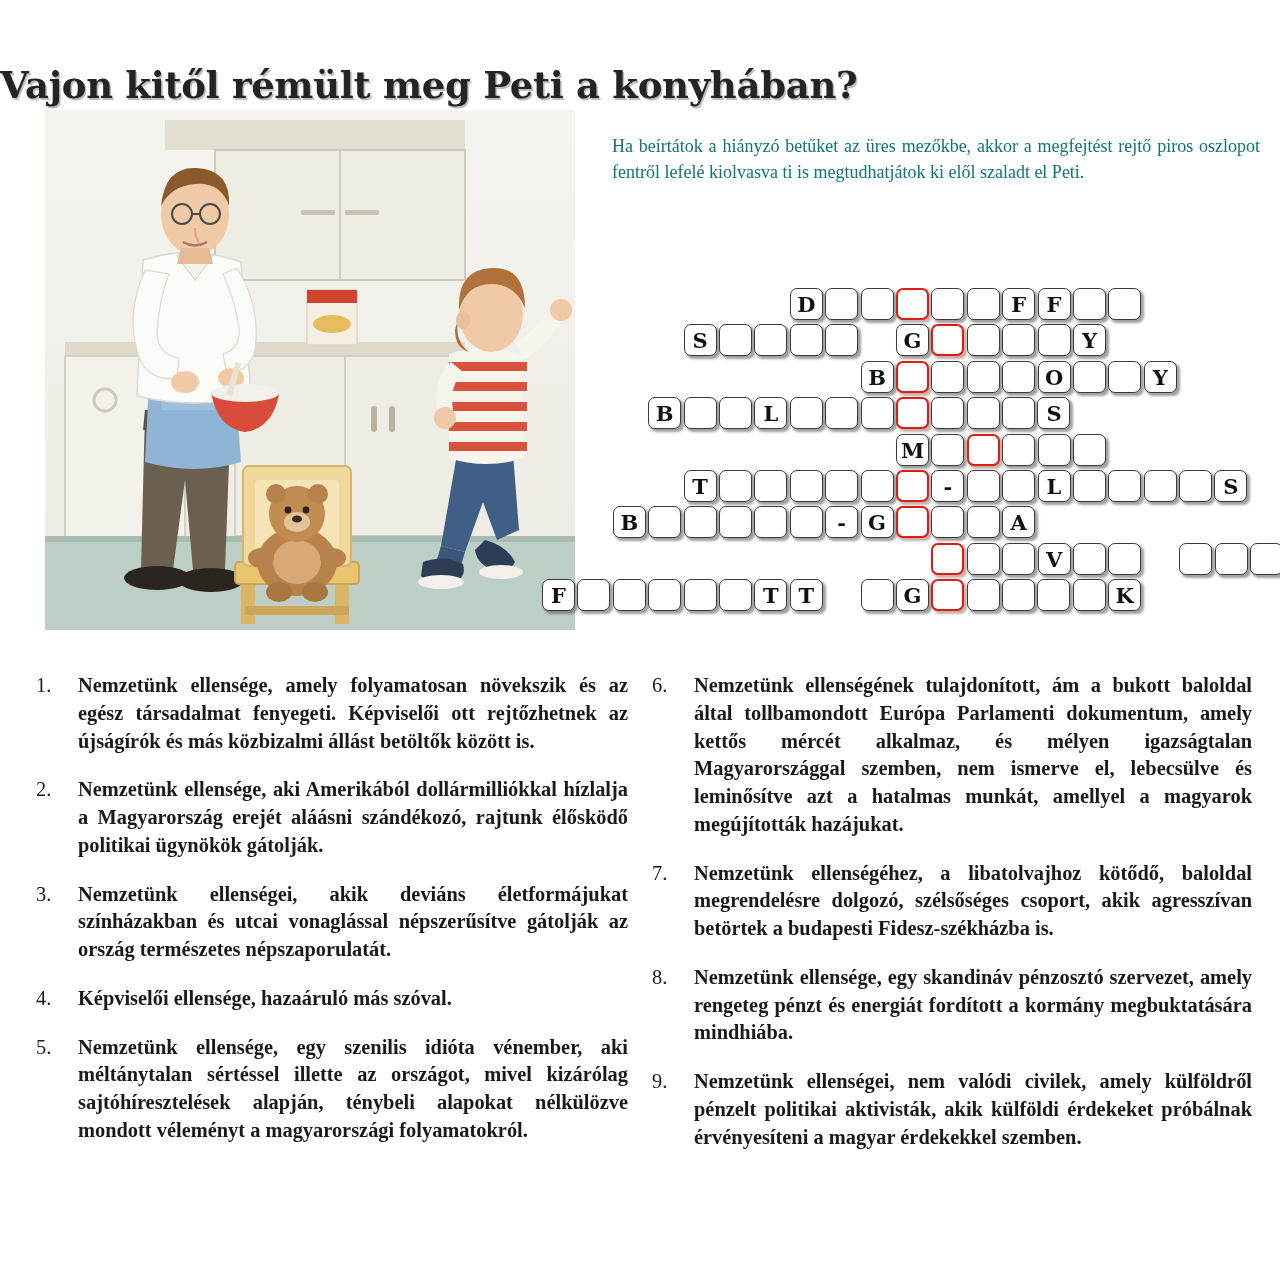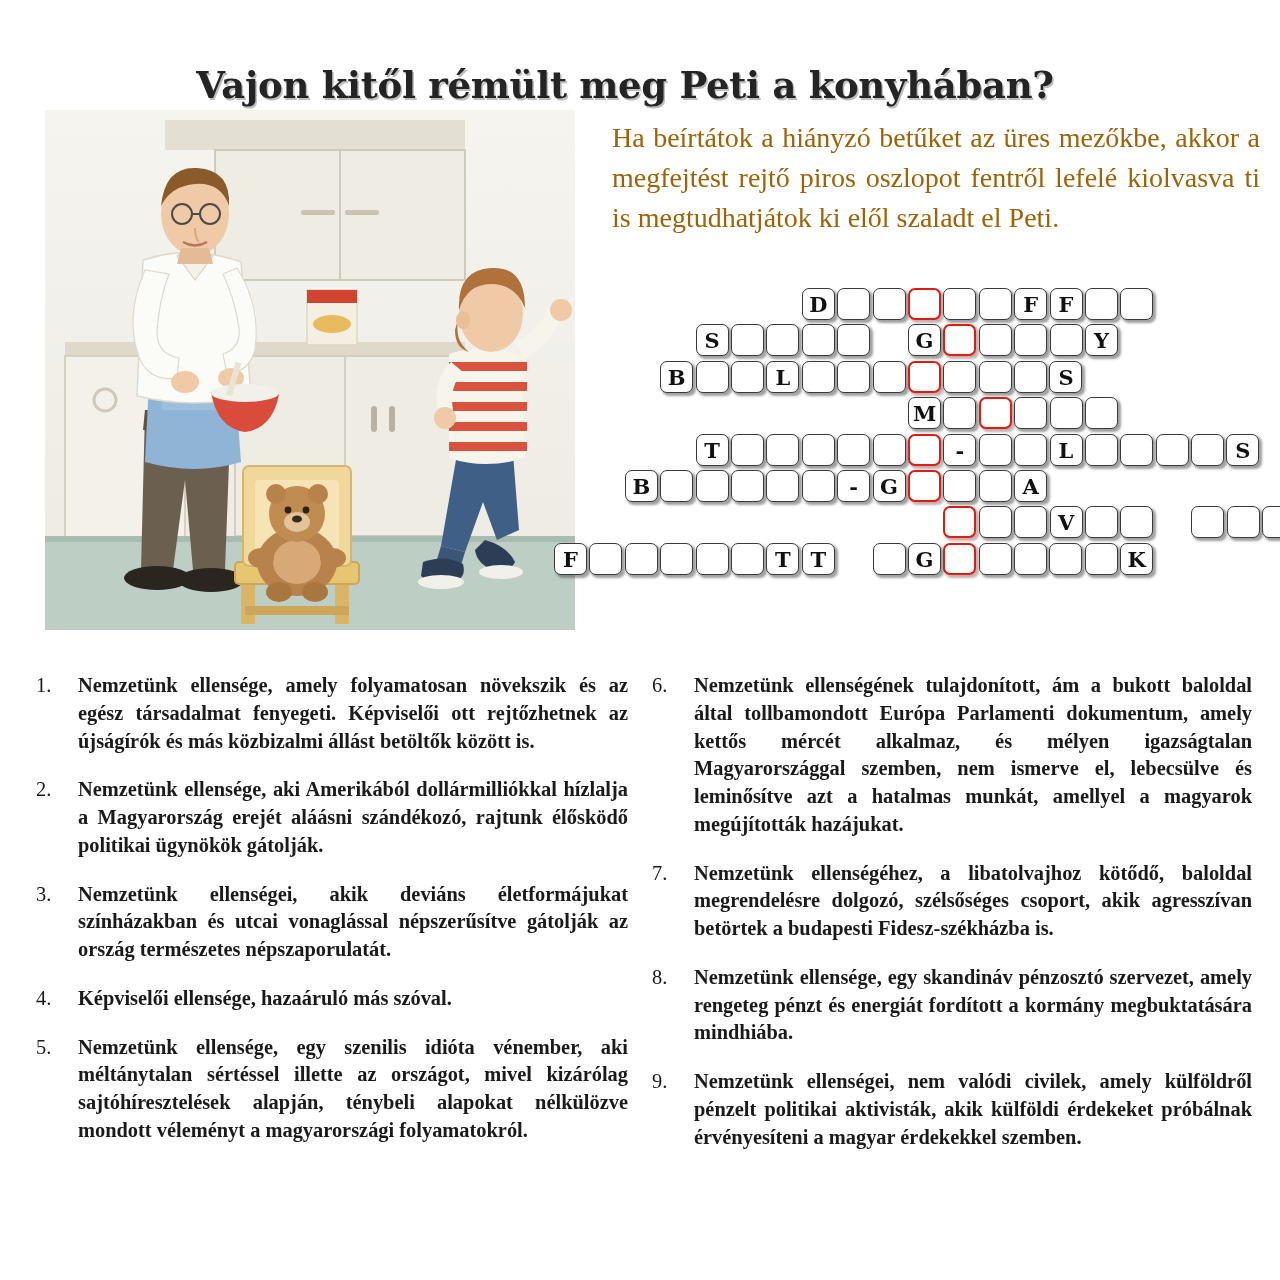--- a/index.html
+++ b/index.html
@@ -11,21 +11,21 @@
     color:#1a1a1a;
     overflow:hidden;
     position:relative;
   }
   .page{position:relative;width:1280px;height:1280px;}
 
   
   .title{
     position:absolute;
     left:0; right:30px; top:38px;
-    text-align:center;
+    text-align:left;
     font-family:"DejaVu Serif", serif;
     font-weight:bold;
     font-size:37px;
     letter-spacing:-0.3px;
     color:#242424;
     text-shadow:1.5px 1.5px 0 #bdbdbd;
   }
 
   
   .illo{
@@ -33,40 +33,39 @@
     left:45px; top:110px;
     width:530px; height:520px;
     background:linear-gradient(180deg,#f3f1ec 0%,#efece5 55%,#e9e6de 100%);
     overflow:hidden;
   }
   .illo svg{display:block;width:530px;height:520px;}
 
   
   .intro{
     position:absolute;
-    left:612px; top:118px; width:648px;
-    font-size:28px;
+    left:612px; top:134px; width:648px;
+    font-size:18px;
     line-height:1.42;
     text-align:justify;
-    color:#a16207;
+    color:#0f766e;
   }
   .intro p{margin:0;}
 
   
   .grid{
     position:absolute;
     left:0; top:288px;
     width:1280px;
   }
   .gridrow{
     position:relative;
     height:36.4px;
     white-space:nowrap;
     font-size:0;
-    padding-left:12px;
   }
   .cell{
     display:inline-block;
     width:33px;height:32px;
     margin-right:2.4px;
     border:1.6px solid #3a3a3a;
     border-radius:7px;
     background:#fff;
     box-shadow:2.2px 2.6px 2.4px rgba(80,80,80,0.55);
     font-family:"DejaVu Serif", serif;
@@ -242,20 +241,21 @@
     </svg>
   </div>
 
   <div class="intro">
     <p>Ha beírtátok a hiányzó betűket az üres mezőkbe, akkor a megfejtést rejtő piros oszlopot fentről lefelé kiolvasva ti is megtudhatjátok ki elől szaladt el Peti.</p>
   </div>
 
   <div class="grid">
       <div class="gridrow"><span class="rowpad" style="width: 789.8px;"></span><span class="cell">D</span><span class="cell"></span><span class="cell"></span><span class="cell red"></span><span class="cell"></span><span class="cell"></span><span class="cell">F</span><span class="cell">F</span><span class="cell"></span><span class="cell"></span></div>
       <div class="gridrow"><span class="rowpad" style="width: 683.6px;"></span><span class="cell">S</span><span class="cell"></span><span class="cell"></span><span class="cell"></span><span class="cell"></span><span class="gap"></span><span class="cell">G</span><span class="cell red"></span><span class="cell"></span><span class="cell"></span><span class="cell"></span><span class="cell">Y</span></div>
+      <div class="gridrow"><span class="rowpad" style="width: 860.6px;"></span><span class="cell">B</span><span class="cell red"></span><span class="cell"></span><span class="cell"></span><span class="cell"></span><span class="cell">O</span><span class="cell"></span><span class="cell"></span><span class="cell">Y</span></div>
       <div class="gridrow"><span class="rowpad" style="width: 648.2px;"></span><span class="cell">B</span><span class="cell"></span><span class="cell"></span><span class="cell">L</span><span class="cell"></span><span class="cell"></span><span class="cell"></span><span class="cell red"></span><span class="cell"></span><span class="cell"></span><span class="cell"></span><span class="cell">S</span></div>
       <div class="gridrow"><span class="rowpad" style="width: 896px;"></span><span class="cell">M</span><span class="cell"></span><span class="cell red"></span><span class="cell"></span><span class="cell"></span><span class="cell"></span></div>
       <div class="gridrow"><span class="rowpad" style="width: 683.6px;"></span><span class="cell">T</span><span class="cell"></span><span class="cell"></span><span class="cell"></span><span class="cell"></span><span class="cell"></span><span class="cell red"></span><span class="cell">-</span><span class="cell"></span><span class="cell"></span><span class="cell">L</span><span class="cell"></span><span class="cell"></span><span class="cell"></span><span class="cell"></span><span class="cell">S</span></div>
       <div class="gridrow"><span class="rowpad" style="width: 612.8px;"></span><span class="cell">B</span><span class="cell"></span><span class="cell"></span><span class="cell"></span><span class="cell"></span><span class="cell"></span><span class="cell">-</span><span class="cell">G</span><span class="cell red"></span><span class="cell"></span><span class="cell"></span><span class="cell">A</span></div>
       <div class="gridrow"><span class="rowpad" style="width: 931.4px;"></span><span class="cell red"></span><span class="cell"></span><span class="cell"></span><span class="cell">V</span><span class="cell"></span><span class="cell"></span><span class="gap"></span><span class="cell"></span><span class="cell"></span><span class="cell"></span></div>
       <div class="gridrow"><span class="rowpad" style="width: 542px;"></span><span class="cell">F</span><span class="cell"></span><span class="cell"></span><span class="cell"></span><span class="cell"></span><span class="cell"></span><span class="cell">T</span><span class="cell">T</span><span class="gap"></span><span class="cell"></span><span class="cell">G</span><span class="cell red"></span><span class="cell"></span><span class="cell"></span><span class="cell"></span><span class="cell"></span><span class="cell">K</span></div>
     </div>
 
   <div class="clues left">
       <div class="clue">

